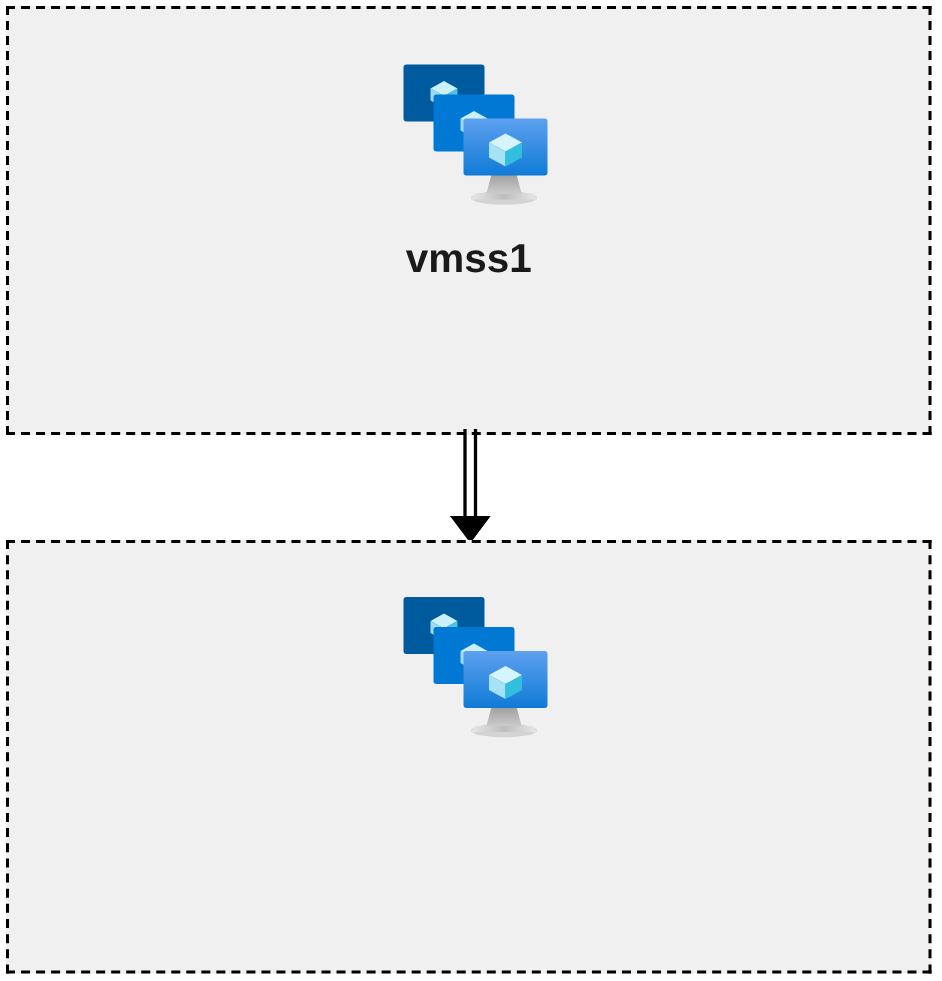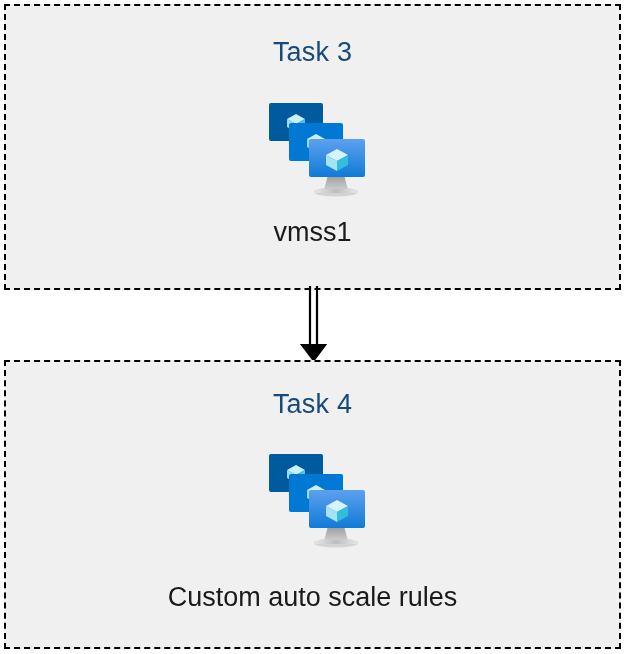--- a/index.html
+++ b/index.html
@@ -64,21 +64,21 @@
   }
   #panel-task3 .task-title { margin-top: 33px; }
   #panel-task4 .task-title { margin-top: 29px; }
 
   
   .node-labels {
     text-align: left;
     color: #1a1a1a;
     font-size: 27px;
     line-height: 33px;
-    font-weight: 400;
+    font-weight: 700;
     white-space: nowrap;
   }
   #panel-task3 .node-labels { margin-top: 17px; }
   #panel-task4 .node-labels { margin-top: 31px; }
 
   
   .vmss-icon {
     position: relative;
     width: 116px;
     height: 104px;
@@ -99,21 +99,20 @@
   #connector svg { display: block; }
 </style>
 </head>
 <body>
 
 <div class="diagram">
 
   <div class="panel" id="panel-task3">
     <div class="panel-inner">
 
-      <div class="task-title">Task 3</div>
 
       <div class="vmss-icon">
         <svg width="116" height="104" viewBox="0 0 116 104" xmlns="http://www.w3.org/2000/svg">
           <defs>
             <linearGradient id="frontMonA" x1="0" y1="0" x2="0" y2="1">
               <stop offset="0%" stop-color="#5ea0ef"></stop>
               <stop offset="100%" stop-color="#0f7bd6"></stop>
             </linearGradient>
             <linearGradient id="standA" x1="0" y1="0" x2="0" y2="1">
               <stop offset="0%" stop-color="#9a9a9a"></stop>
@@ -170,21 +169,20 @@
       <line x1="21" y1="0" x2="21" y2="60" stroke="#000000" stroke-width="2.2"></line>
 
       <polygon points="4,58 31,58 17.5,76 13,65 " fill="#000000"></polygon>
       <polygon points="4,58 31,58 17.5,76 " fill="#000000"></polygon>
     </svg>
   </div>
 
   <div class="panel" id="panel-task4">
     <div class="panel-inner">
 
-      <div class="task-title">Task 4</div>
 
       <div class="vmss-icon">
         <svg width="116" height="104" viewBox="0 0 116 104" xmlns="http://www.w3.org/2000/svg">
           <defs>
             <linearGradient id="frontMonB" x1="0" y1="0" x2="0" y2="1">
               <stop offset="0%" stop-color="#5ea0ef"></stop>
               <stop offset="100%" stop-color="#0f7bd6"></stop>
             </linearGradient>
             <linearGradient id="standB" x1="0" y1="0" x2="0" y2="1">
               <stop offset="0%" stop-color="#9a9a9a"></stop>
@@ -217,20 +215,17 @@
 
           <rect x="54" y="44" width="56" height="38" rx="2" fill="url(#frontMonB)"></rect>
           <g>
             <polygon points="82,54 93,60 82,66 71,60" fill="#d6f4fc"></polygon>
             <polygon points="71,60 82,66 82,76 71,70" fill="#a5e2f4"></polygon>
             <polygon points="93,60 93,70 82,76 82,66" fill="#32bedd"></polygon>
           </g>
         </svg>
       </div>
 
-      <div class="node-labels">
-        <div>Custom auto scale rules</div>
-      </div>
 
     </div>
   </div>
 
 </div>
 
 </body></html>

